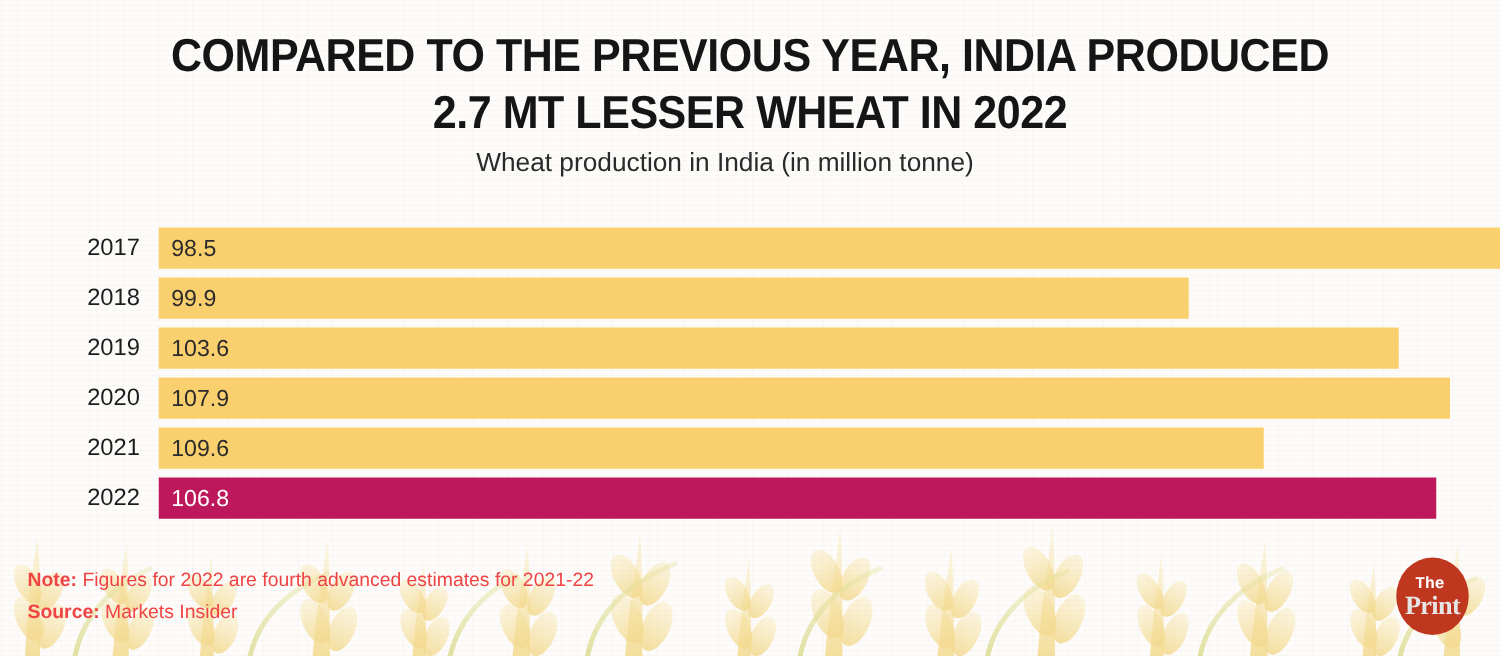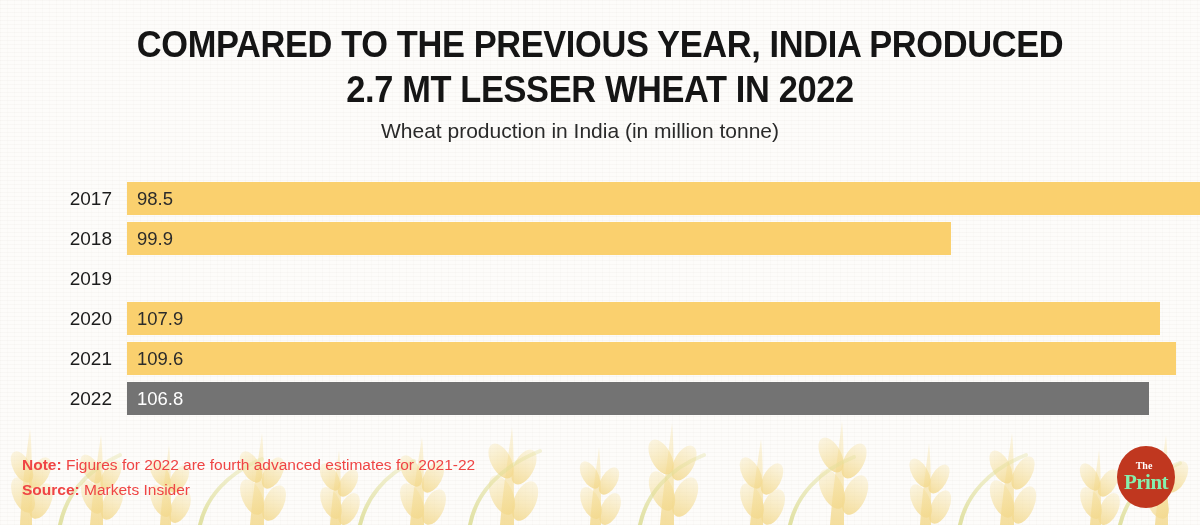--- a/index.html
+++ b/index.html
@@ -102,21 +102,21 @@
 
   .bar {
     position: absolute;
     left: 108px;
     top: 0;
     height: 33px;
     background: #fad06e;
   }
 
   .bar.highlight {
-    background: #737373;
+    background: #be185d;
   }
 
   .bar-value {
     position: absolute;
     left: 10px;
     top: 0;
     height: 33px;
     line-height: 33px;
     font-size: 18.5px;
     color: #2b2b2b;
@@ -173,33 +173,33 @@
     border-radius: 50%;
     background: #c0371f;
     display: flex;
     flex-direction: column;
     align-items: center;
     justify-content: center;
     line-height: 1;
   }
 
   .logo-the {
-    font-family: Liberation Serif, serif;
+    font-family: Liberation Mono, monospace;
     font-weight: 700;
-    font-size: 10px;
+    font-size: 13px;
     color: #ffffff;
     margin-bottom: 1px;
     margin-left: -4px;
   }
 
   .logo-print {
     font-family: "Liberation Serif", serif;
     font-weight: 700;
     font-size: 21px;
-    color: #86efac;
+    color: #e5e5e5;
     letter-spacing: -0.5px;
   }
 </style>
 </head>
 <body>
 
 <div class="paper-texture"></div>
 
 <svg class="wheat-deco" viewBox="0 0 1200 110" preserveAspectRatio="none" aria-hidden="true">
   <defs>
@@ -346,30 +346,33 @@
         </div>
       </div>
       <div class="row" style="top: 40px;">
         <div class="year-label">2018</div>
         <div class="bar" style="width: 824px;">
           <span class="bar-value">99.9</span>
         </div>
       </div>
       <div class="row" style="top: 80px;">
         <div class="year-label">2019</div>
+        <div class="bar" style="width: 991.573px;">
+          <span class="bar-value">103.6</span>
+        </div>
       </div>
       <div class="row" style="top: 120px;">
         <div class="year-label">2020</div>
         <div class="bar" style="width: 1032.73px;">
           <span class="bar-value">107.9</span>
         </div>
       </div>
       <div class="row" style="top: 160px;">
         <div class="year-label">2021</div>
-        <div class="bar" style="width: 1049px;">
+        <div class="bar" style="width: 884px;">
           <span class="bar-value">109.6</span>
         </div>
       </div>
       <div class="row" style="top: 200px;">
         <div class="year-label">2022</div>
         <div class="bar highlight" style="width: 1022.2px;">
           <span class="bar-value">106.8</span>
         </div>
       </div>
     </div>

